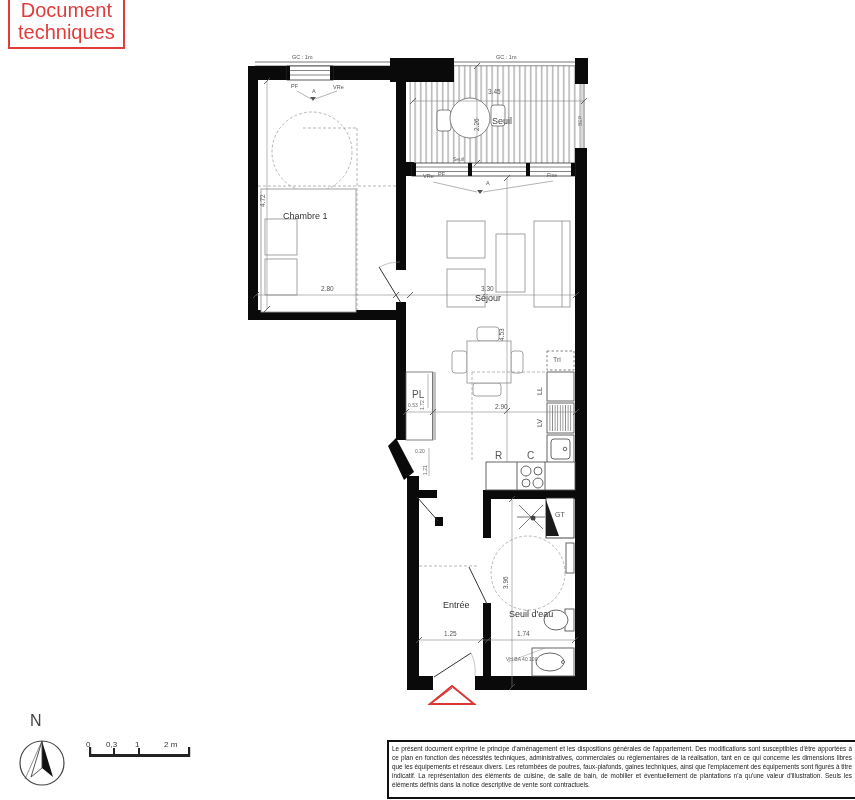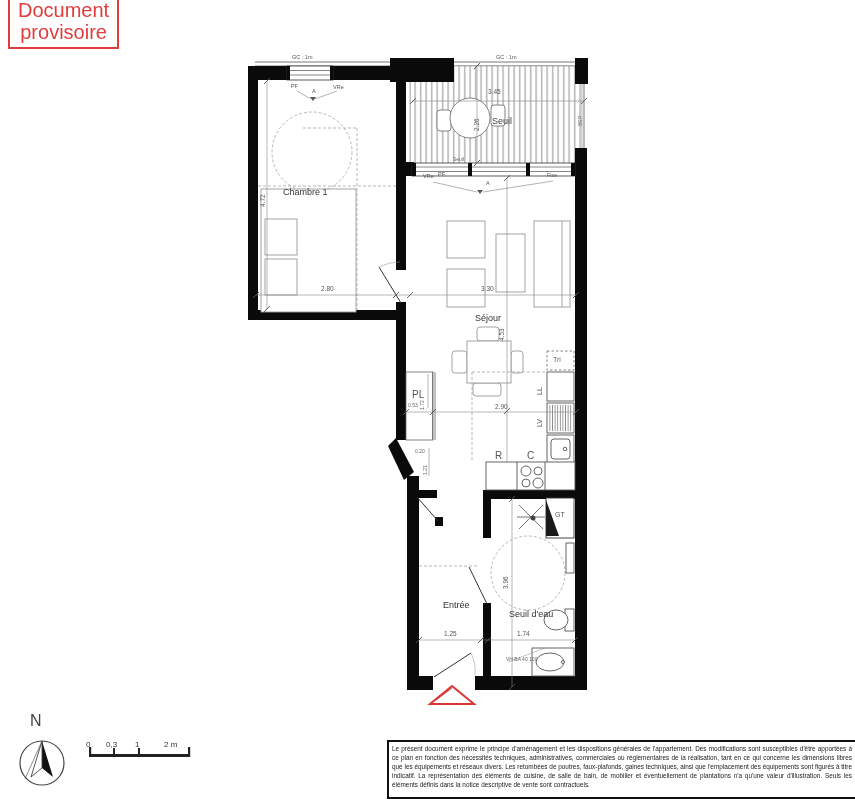--- a/index.html
+++ b/index.html
@@ -237,26 +237,26 @@
     <rect x="89" y="754" width="101" height="3"></rect>
     <rect x="89" y="747" width="2.2" height="10"></rect>
     <rect x="113" y="748" width="2" height="9"></rect>
     <rect x="138" y="748" width="2" height="9"></rect>
     <rect x="188" y="747" width="2.2" height="10"></rect>
   </g>
 </svg>
 
 <div class="banner">
   <div>Document</div>
-  <div>provisoire</div>
+  <div>techniques</div>
 </div>
 
-<span class="lbl" style="left:283px;top:188px">Chambre 1</span>
+<span class="lbl" style="left:283px;top:212px">Chambre 1</span>
 <span class="lbl" style="left:492px;top:117px;color:#444">Seuil</span>
-<span class="lbl" style="left:475px;top:314px">Séjour</span>
+<span class="lbl" style="left:475px;top:294px">Séjour</span>
 <span class="lbl" style="left:443px;top:601px">Entrée</span>
 <span class="lbl" style="left:509px;top:610px">Seuil d'eau</span>
 <span class="lbl sm" style="left:412px;top:390px">PL</span>
 <span class="lbl sm" style="left:553px;top:356px;font-size:7px;color:#666">Tri</span>
 <span class="lbl sm rot" style="left:536px;top:395px;font-size:7px">LL</span>
 <span class="lbl sm rot" style="left:536px;top:427px;font-size:7px">LV</span>
 <span class="lbl sm" style="left:495px;top:451px">R</span>
 <span class="lbl sm" style="left:527px;top:451px">C</span>
 <span class="lbl sm" style="left:555px;top:511px;font-size:7px">GT</span>
 <span class="lbl micro" style="left:453px;top:157px">Seuil</span>

